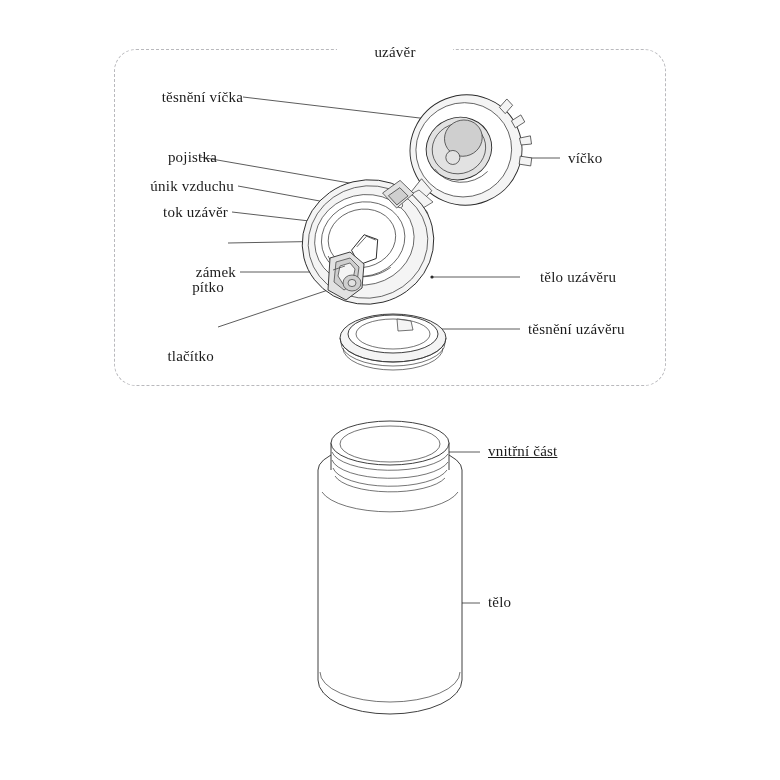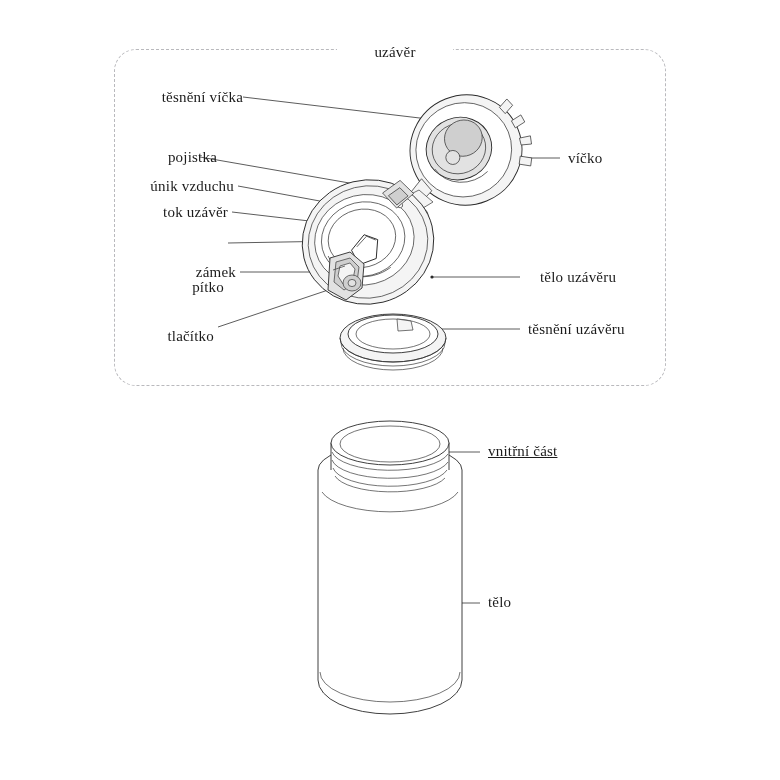--- a/index.html
+++ b/index.html
@@ -215,21 +215,21 @@
   <div class="label right-al" style="left:209px; top:149px;margin-left:8px;">pojistka</div>
 
   <div class="label right-al" style="left:234px; top:178px;text-align:right;">únik vzduchu</div>
 
   <div class="label right-al" style="left:228px; top:204px;">tok uzávěr</div>
 
   <div class="label right-al" style="left:224px; top:235px;margin-top:44px;">pítko</div>
 
   <div class="label right-al" style="left:236px; top:264px;">zámek</div>
 
-  <div class="label right-al" style="left:214px; top:328px;">tlačítko</div>
+  <div class="label right-al" style="left:214px; top:348px;">tlačítko</div>
 
   <div class="label" style="left:568px; top:150px;">víčko</div>
 
   <div class="label" style="left:540px; top:269px;">tělo uzávěru</div>
 
   <div class="label" style="left:528px; top:321px;text-align:center;">těsnění uzávěru</div>
 
   <div class="label" style="left:488px; top:443px;text-decoration:underline;">vnitřní část</div>
 
   <div class="label" style="left:488px; top:594px;text-align:center;">tělo</div>

